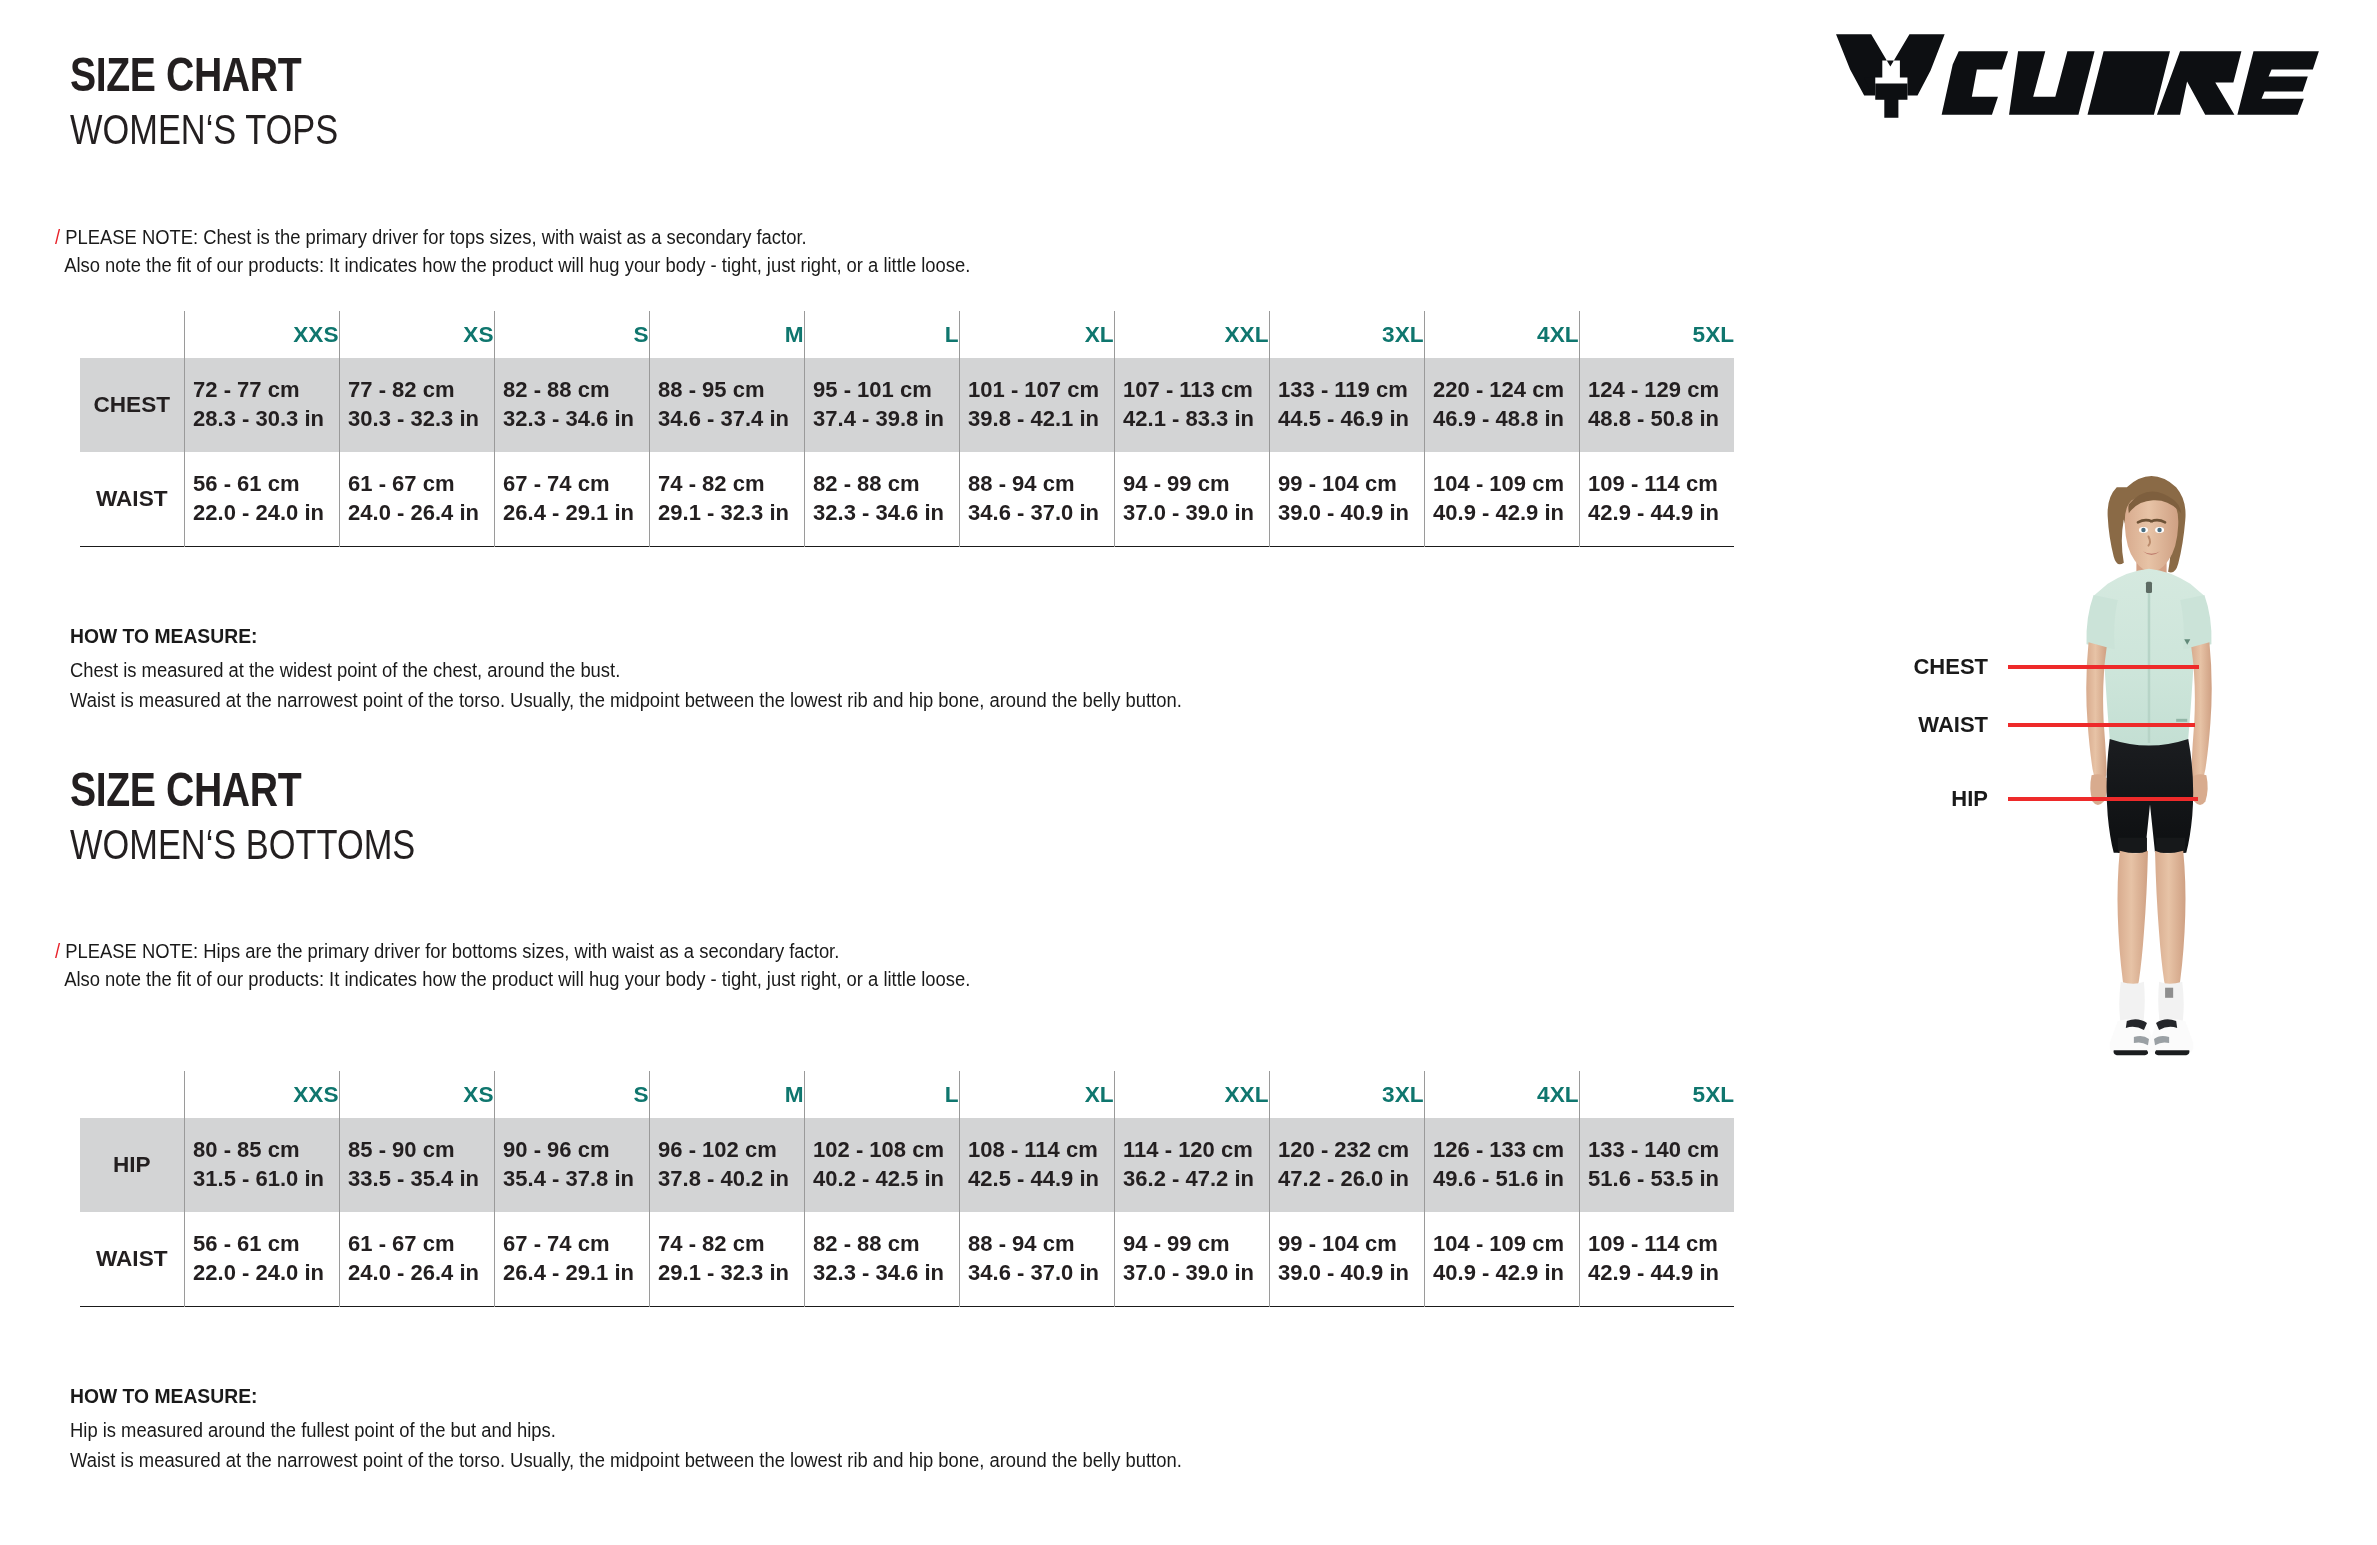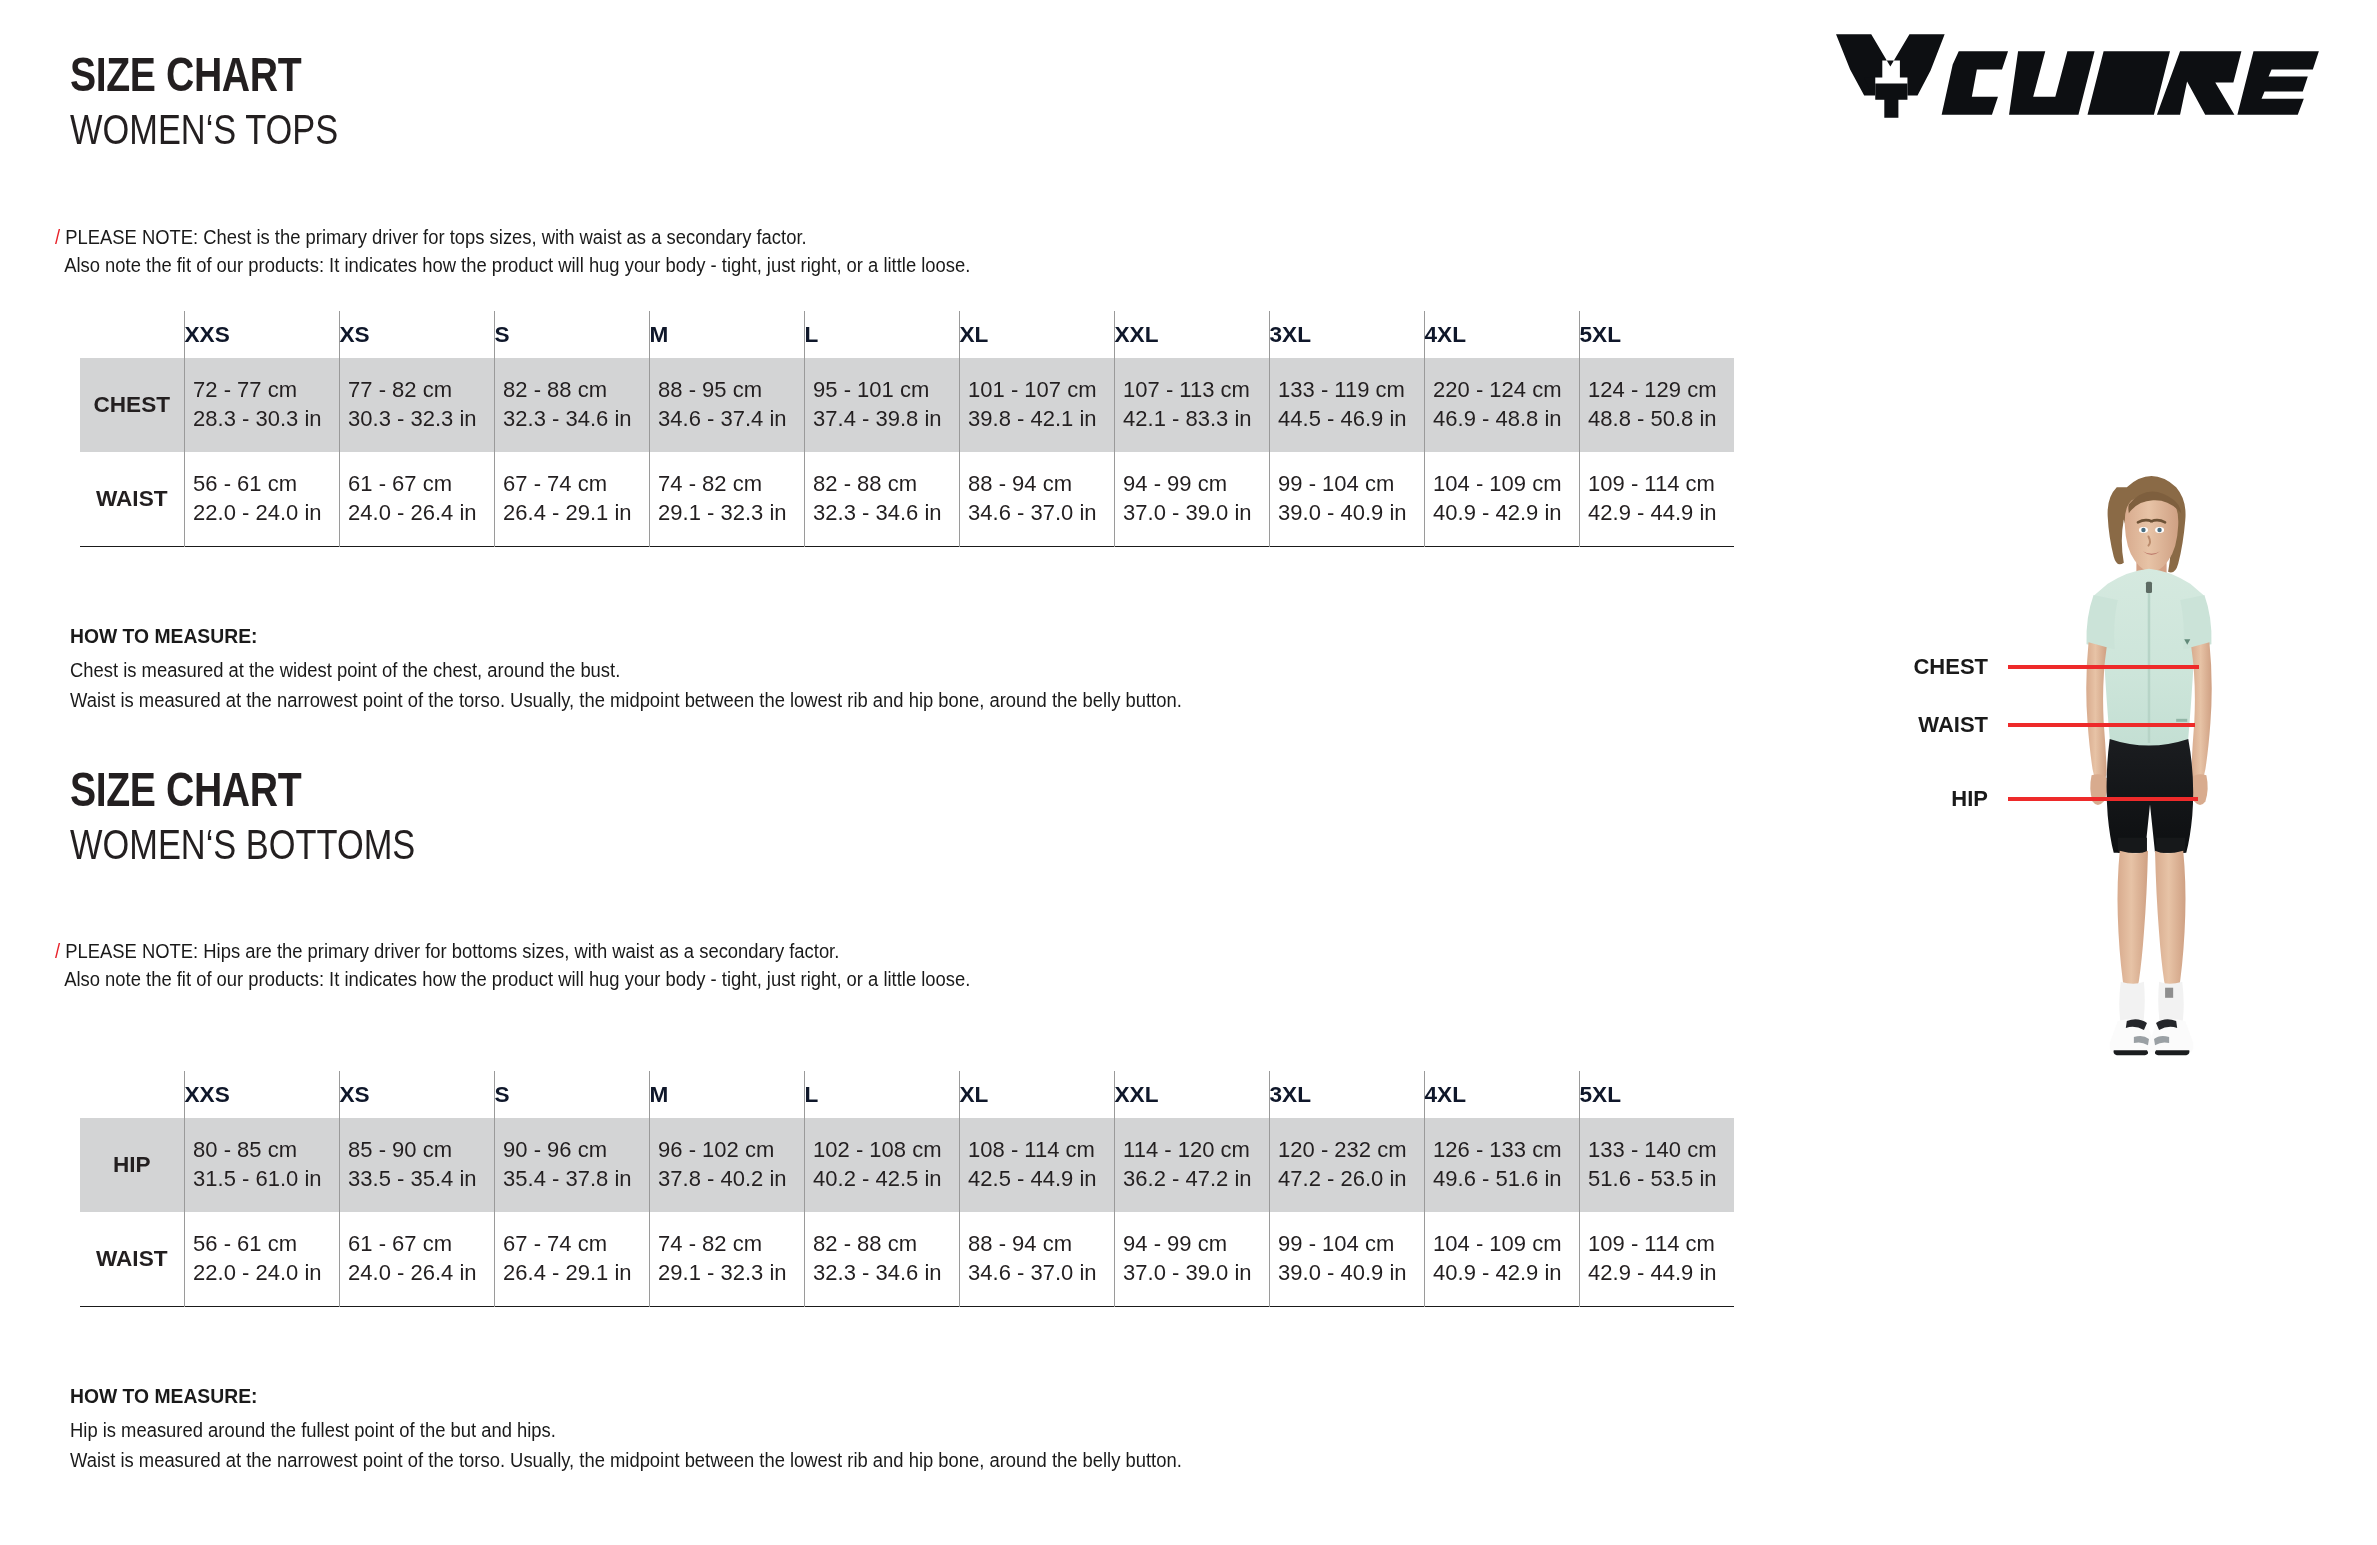--- a/index.html
+++ b/index.html
@@ -47,36 +47,37 @@
   .note .slash{color:#e8232a;font-weight:400;}
   .note .l2{padding-left:10px;}
 
   
   .tbl{position:absolute;border-collapse:collapse;table-layout:fixed;}
   .tbl td,.tbl th{padding:0;vertical-align:middle;}
   .tbl .lblcol{width:104px;}
   .tbl .datacol{width:155px;}
   .hdr td{
     height:47px;
-    text-align:left;
+    text-align:right;
     font-weight:bold;
     font-size:22.6px;
-    color:#0f172a;
+    color:#0f766e;
     border-left:1px solid #9a9a9a;
     white-space:nowrap;
   }
   .hdr td.lbl{border-left:none;}
   .row td{
     height:94px;
     border-left:1px solid #9a9a9a;
     font-size:22px;
     line-height:1.30;
     color:#231f20;
     padding-left:8.6px;
     white-space:nowrap;
+    font-weight:bold;
   }
   .row td.lbl{
     border-left:none;
     text-align:center;
     font-weight:bold;
     font-size:22.6px;
     padding-left:0;
   }
   .row.shaded td{background:#d3d4d5;}
   .row.shaded{box-shadow:0 -1px 0 0 #9a9a9a inset;}

